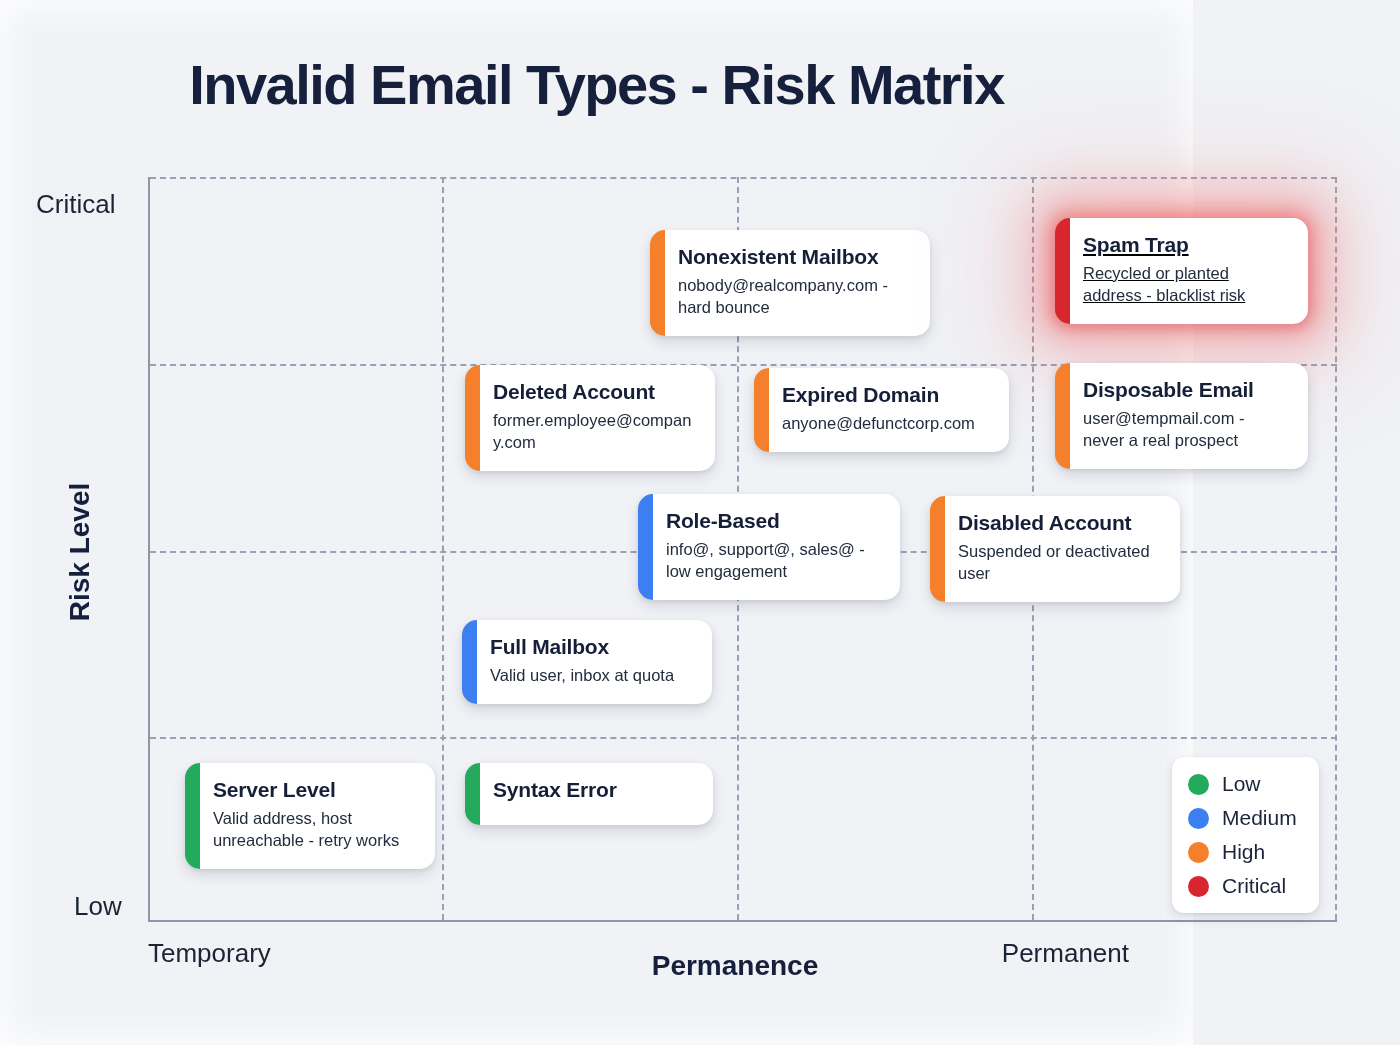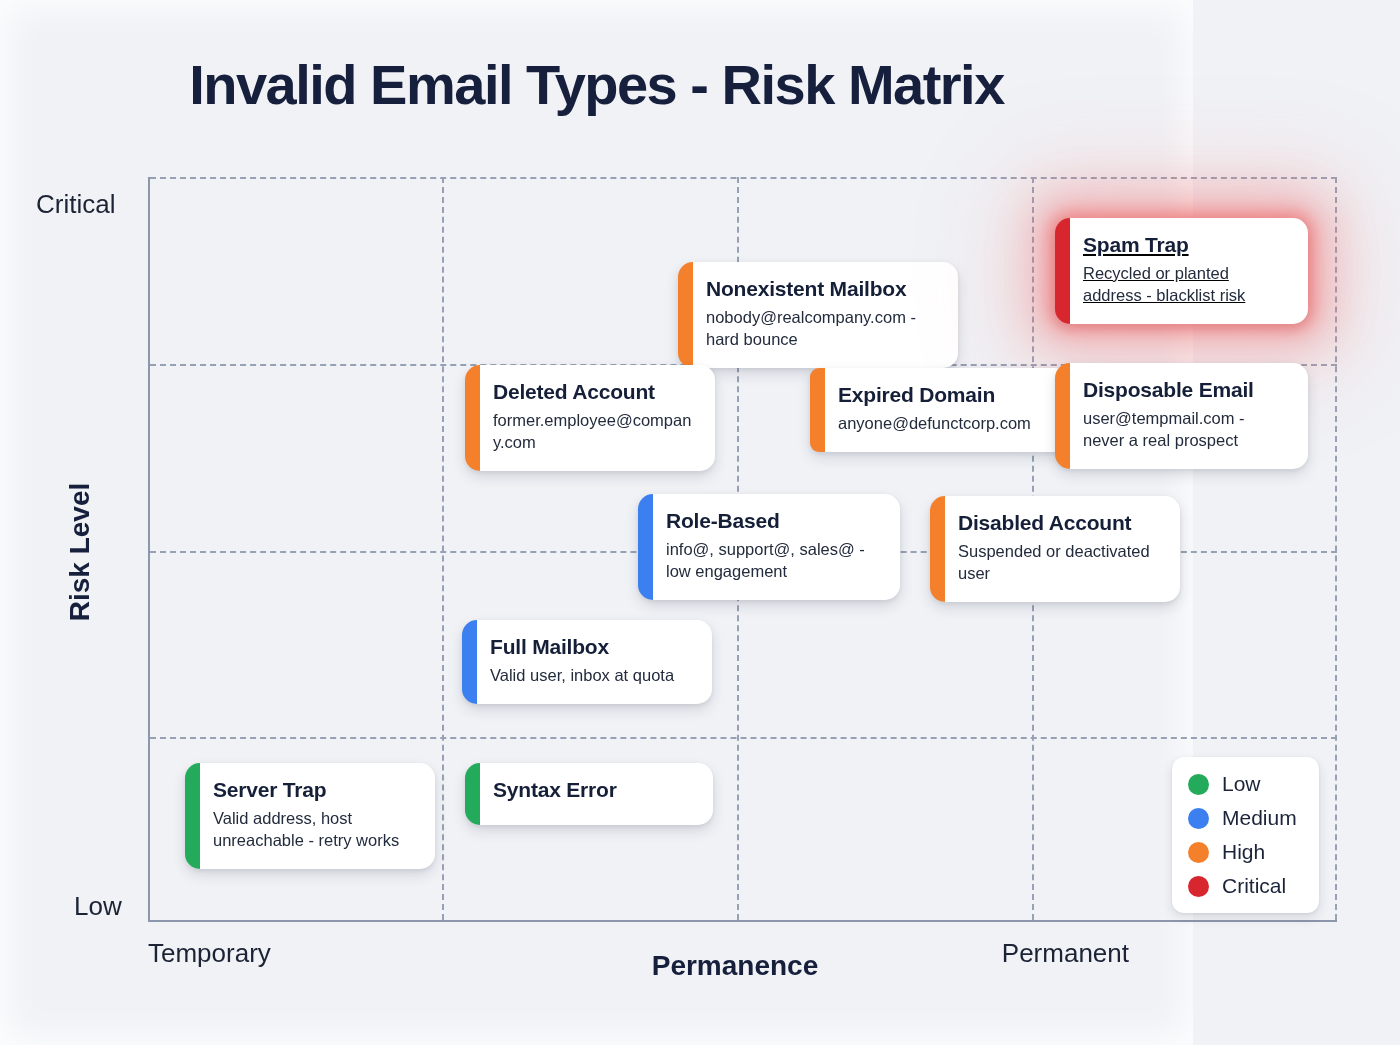--- a/index.html
+++ b/index.html
@@ -146,36 +146,36 @@
 
   <div class="tick" style="left:36px;  top:189px;">Critical</div>
   <div class="tick" style="left:74px;  top:891px;">Low</div>
   <div class="tick" style="left:148px; top:938px;">Temporary</div>
   <div class="tick" style="right:64px; top:938px;">Permanent</div>
 
   <div class="axis-title y-axis-title">Risk Level</div>
   <div class="axis-title x-axis-title">Permanence</div>
 
   <div id="cards-layer">
-  <article class="card" style="left: 678px; top: 230px; width: 280px; border-left-color: rgb(245, 128, 43); margin-top: 32px;">
+  <article class="card" style="left: 650px; top: 230px; width: 280px; border-left-color: rgb(245, 128, 43);">
     <h3>Nonexistent Mailbox</h3>
     <p>nobody@realcompany.com - hard bounce</p>
   </article>
 
   <article class="card glow" style="left: 1055px; top: 218px; width: 253px; border-left-color: rgb(216, 38, 46); text-decoration: underline;">
     <h3>Spam Trap</h3>
     <p>Recycled or planted address - blacklist risk</p>
   </article>
 
   <article class="card" style="left: 465px; top: 365px; width: 250px; border-left-color: rgb(245, 128, 43);">
     <h3>Deleted Account</h3>
     <p>former.employee@company.com</p>
   </article>
 
-  <article class="card" style="left: 810px; top: 368px; width: 255px; border-left-color: rgb(245, 128, 43); border-radius: 9px;">
+  <article class="card" style="left: 754px; top: 368px; width: 255px; border-left-color: rgb(245, 128, 43);">
     <h3>Expired Domain</h3>
     <p>anyone@defunctcorp.com</p>
   </article>
 
   <article class="card" style="left: 1055px; top: 363px; width: 253px; border-left-color: rgb(245, 128, 43);">
     <h3>Disposable Email</h3>
     <p>user@tempmail.com - never a real prospect</p>
   </article>
 
   <article class="card" style="left: 638px; top: 494px; width: 262px; border-left-color: rgb(59, 127, 240);">
@@ -187,21 +187,21 @@
     <h3>Disabled Account</h3>
     <p>Suspended or deactivated user</p>
   </article>
 
   <article class="card" style="left: 462px; top: 620px; width: 250px; border-left-color: rgb(59, 127, 240);">
     <h3>Full Mailbox</h3>
     <p>Valid user, inbox at quota</p>
   </article>
 
   <article class="card" style="left: 185px; top: 763px; width: 250px; border-left-color: rgb(35, 171, 91);">
-    <h3>Server Trap</h3>
+    <h3>Server Level</h3>
     <p>Valid address, host unreachable - retry works</p>
   </article>
 
   <article class="card" style="left: 465px; top: 763px; width: 248px; border-left-color: rgb(35, 171, 91);">
     <h3>Syntax Error</h3>
   </article>
 </div>
 
   <div class="legend" id="legend">
   <div class="legend-item">

